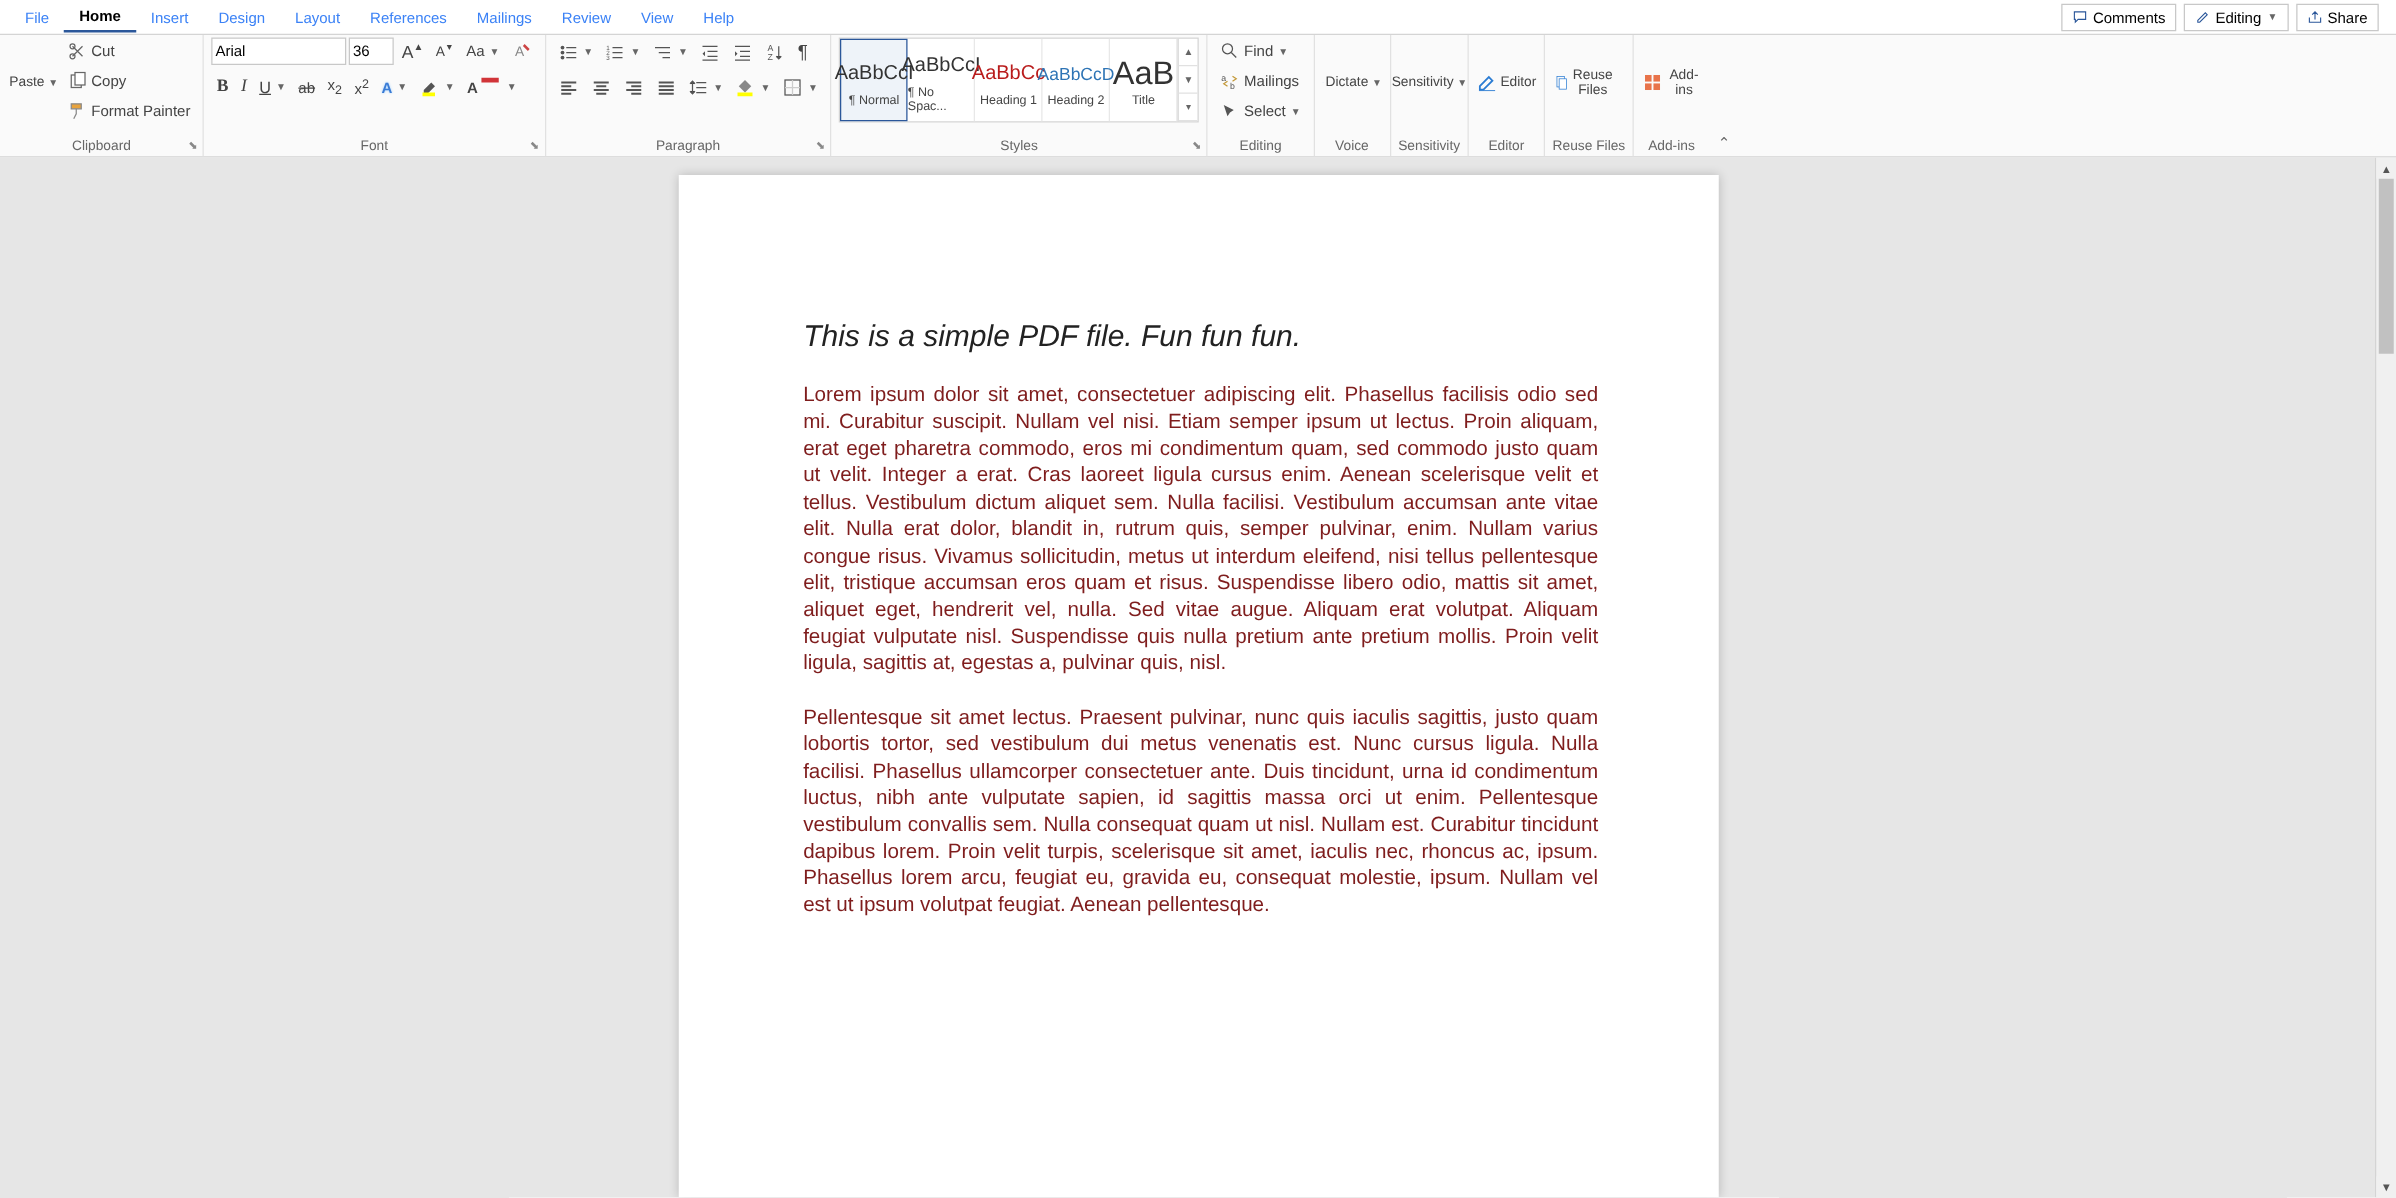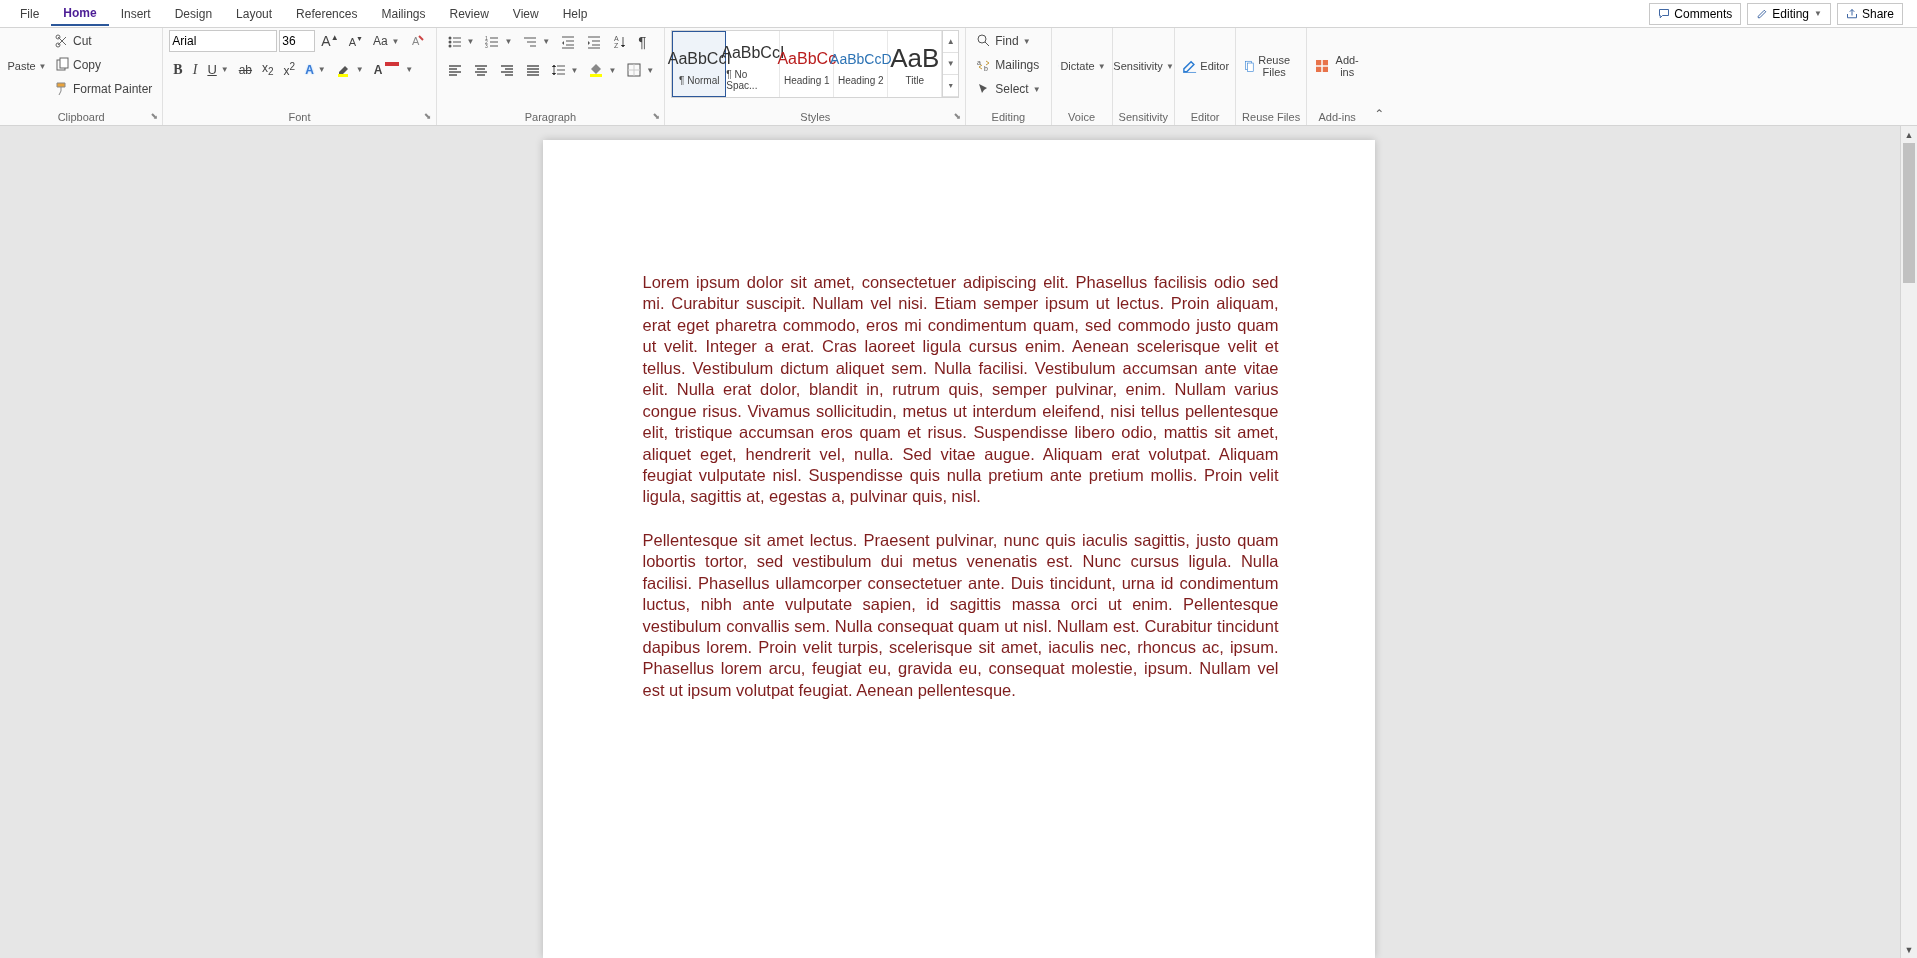--- a/index.html
+++ b/index.html
@@ -1,19 +1,19 @@
 <!DOCTYPE html>
 <html><head>
 <meta charset="utf-8">
 <style>
 * { box-sizing: border-box; margin: 0; padding: 0; }
 body { font-family: "Segoe UI", Tahoma, sans-serif; font-size: 12px; background: #fff; overflow: hidden; }
 .tabs { display: flex; align-items: center; height: 28px; border-bottom: 1px solid #d4d4d4; padding: 0 8px; }
-.tab { padding: 4px 12px; color: #404040; cursor: pointer; }
-.tab.active { color: #4c1d95; border-bottom: 2px solid #2b579a; font-weight: 600; }
+.tab { padding: 4px 12px; color: #3b82f6; cursor: pointer; }
+.tab.active { color: #000000; border-bottom: 2px solid #2b579a; font-weight: 600; }
 .tabs-right { margin-left: auto; display: flex; gap: 6px; padding-right: 6px; }
 .topbtn { border: 1px solid #c8c8c8; background: #fff; padding: 3px 8px; font-size: 12px; display: flex; align-items: center; gap: 4px; cursor: pointer; }
 .topbtn svg { width: 12px; height: 12px; }
 .ribbon { display: flex; height: 98px; border-bottom: 1px solid #d4d4d4; background: #fafafa; }
 .group { border-right: 1px solid #e1e1e1; padding: 2px 6px 0 6px; display: flex; flex-direction: column; position: relative; }
 .group-body { flex: 1; display: flex; align-items: flex-start; gap: 4px; }
 .group-label { font-size: 11px; color: #666; text-align: center; padding-bottom: 2px; }
 .group-launcher { position: absolute; right: 2px; bottom: 2px; width: 12px; height: 12px; font-size: 9px; color: #888; cursor: pointer; text-align: center; }
 .vstack { display: flex; flex-direction: column; gap: 2px; }
 .hstack { display: flex; align-items: center; gap: 2px; }
@@ -421,20 +421,21 @@
         </button>
       </div>
     <div class="group-label">Add-ins</div>
   </div>
 
   <div class="collapse-ribbon">⌃</div>
 </div>
 
 <div class="workspace">
   <div class="page">
+    <div class="doc-subtitle">This is a simple PDF file. Fun fun fun.</div>
     <div class="doc-body">Lorem ipsum dolor sit amet, consectetuer adipiscing elit. Phasellus facilisis odio sed mi. Curabitur suscipit. Nullam vel nisi. Etiam semper ipsum ut lectus. Proin aliquam, erat eget pharetra commodo, eros mi condimentum quam, sed commodo justo quam ut velit. Integer a erat. Cras laoreet ligula cursus enim. Aenean scelerisque velit et tellus. Vestibulum dictum aliquet sem. Nulla facilisi. Vestibulum accumsan ante vitae elit. Nulla erat dolor, blandit in, rutrum quis, semper pulvinar, enim. Nullam varius congue risus. Vivamus sollicitudin, metus ut interdum eleifend, nisi tellus pellentesque elit, tristique accumsan eros quam et risus. Suspendisse libero odio, mattis sit amet, aliquet eget, hendrerit vel, nulla. Sed vitae augue. Aliquam erat volutpat. Aliquam feugiat vulputate nisl. Suspendisse quis nulla pretium ante pretium mollis. Proin velit ligula, sagittis at, egestas a, pulvinar quis, nisl.</div>
     <div class="doc-body doc-body2">Pellentesque sit amet lectus. Praesent pulvinar, nunc quis iaculis sagittis, justo quam lobortis tortor, sed vestibulum dui metus venenatis est. Nunc cursus ligula. Nulla facilisi. Phasellus ullamcorper consectetuer ante. Duis tincidunt, urna id condimentum luctus, nibh ante vulputate sapien, id sagittis massa orci ut enim. Pellentesque vestibulum convallis sem. Nulla consequat quam ut nisl. Nullam est. Curabitur tincidunt dapibus lorem. Proin velit turpis, scelerisque sit amet, iaculis nec, rhoncus ac, ipsum. Phasellus lorem arcu, feugiat eu, gravida eu, consequat molestie, ipsum. Nullam vel est ut ipsum volutpat feugiat. Aenean pellentesque.</div>
   </div>
   <div class="scrollbar">
     <div class="scroll-arrow">▲</div>
     <div class="scroll-thumb"></div>
     <div class="scroll-arrow" style="position:absolute;bottom:0;width:100%">▼</div>
   </div>
 </div>
 

